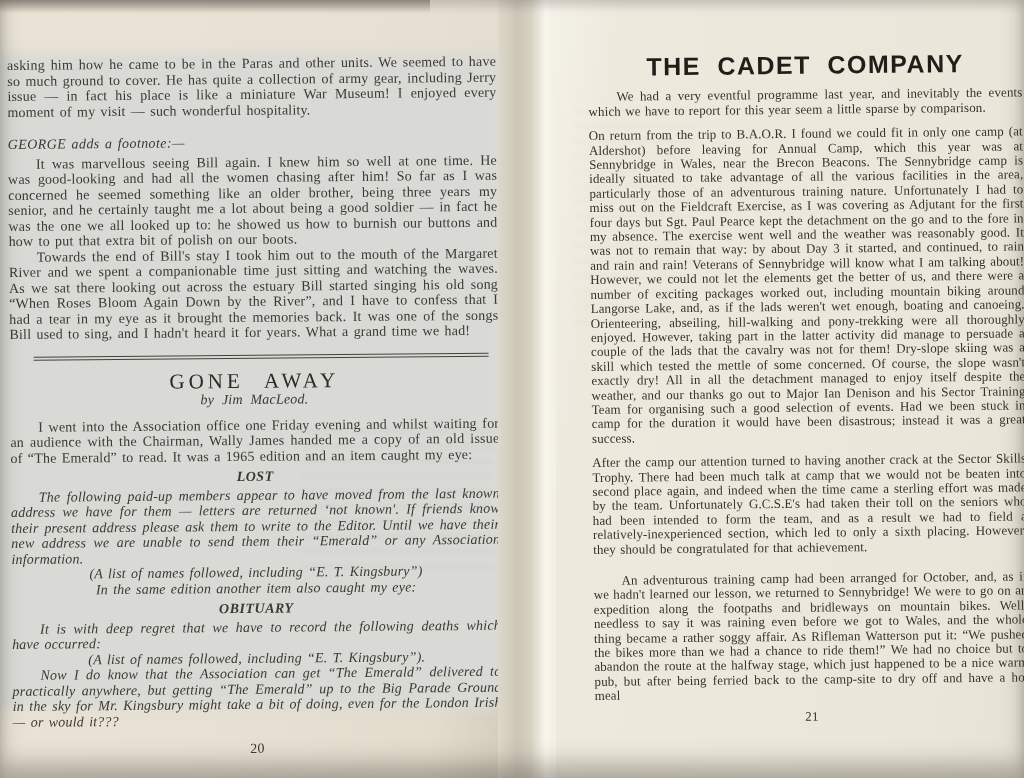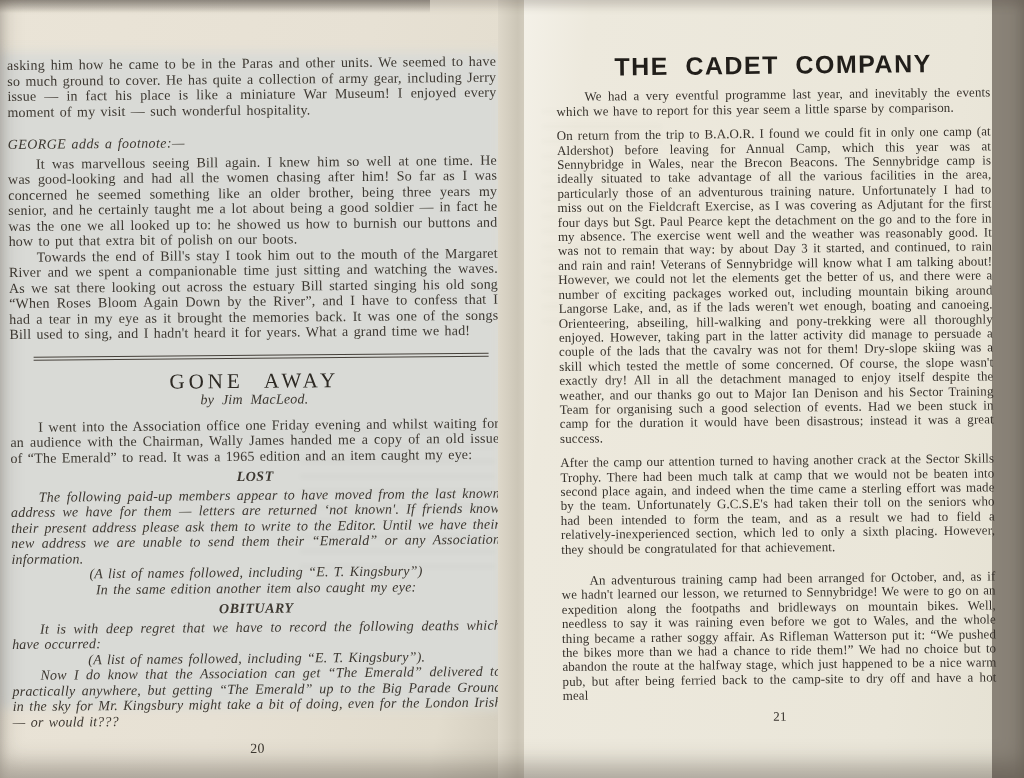--- a/index.html
+++ b/index.html
@@ -5,21 +5,21 @@
   html,body{margin:0;padding:0;}
   body{width:1024px;height:778px;overflow:hidden;background:#7a7166;}
   .photo{position:relative;width:1024px;height:778px;background:#8a8378;overflow:hidden;}
   .photo::after{content:"";position:absolute;inset:0;pointer-events:none;
     box-shadow:inset 0 -14px 22px rgba(60,52,42,0.35), inset 0 6px 10px rgba(60,52,42,0.18);}
 
   
   .page{position:absolute;top:0;height:778px;}
   .page-left{left:0;width:508px;
     background:linear-gradient(103deg,#eae4d7 0%,#e7e1d4 55%,#e2dccd 88%,#d2ccbd 99%);}
-  .page-right{left:524px;width:468px;
+  .page-right{left:556px;width:468px;
     background:linear-gradient(97deg,#f4f1e8 0%,#ede9dd 12%,#eae6d9 80%,#e6e2d4 100%);}
   .gutter{position:absolute;left:498px;top:0;width:70px;height:778px;
     background:linear-gradient(to right,#ded8ca 0%,#ccc6b7 28%,#d6d0c2 46%,#f8f6ed 68%,#f1eee3 85%,#ece8dc 100%);}
   .edge-top-left{position:absolute;left:0;top:0;width:430px;height:13px;
     background:linear-gradient(to bottom,rgba(75,69,62,0.45),rgba(75,69,62,0));}
 
   
   .scan-tint{position:absolute;left:-4px;top:52px;width:506px;height:656px;
     background:#d9dad6;filter:blur(6px);}
 

